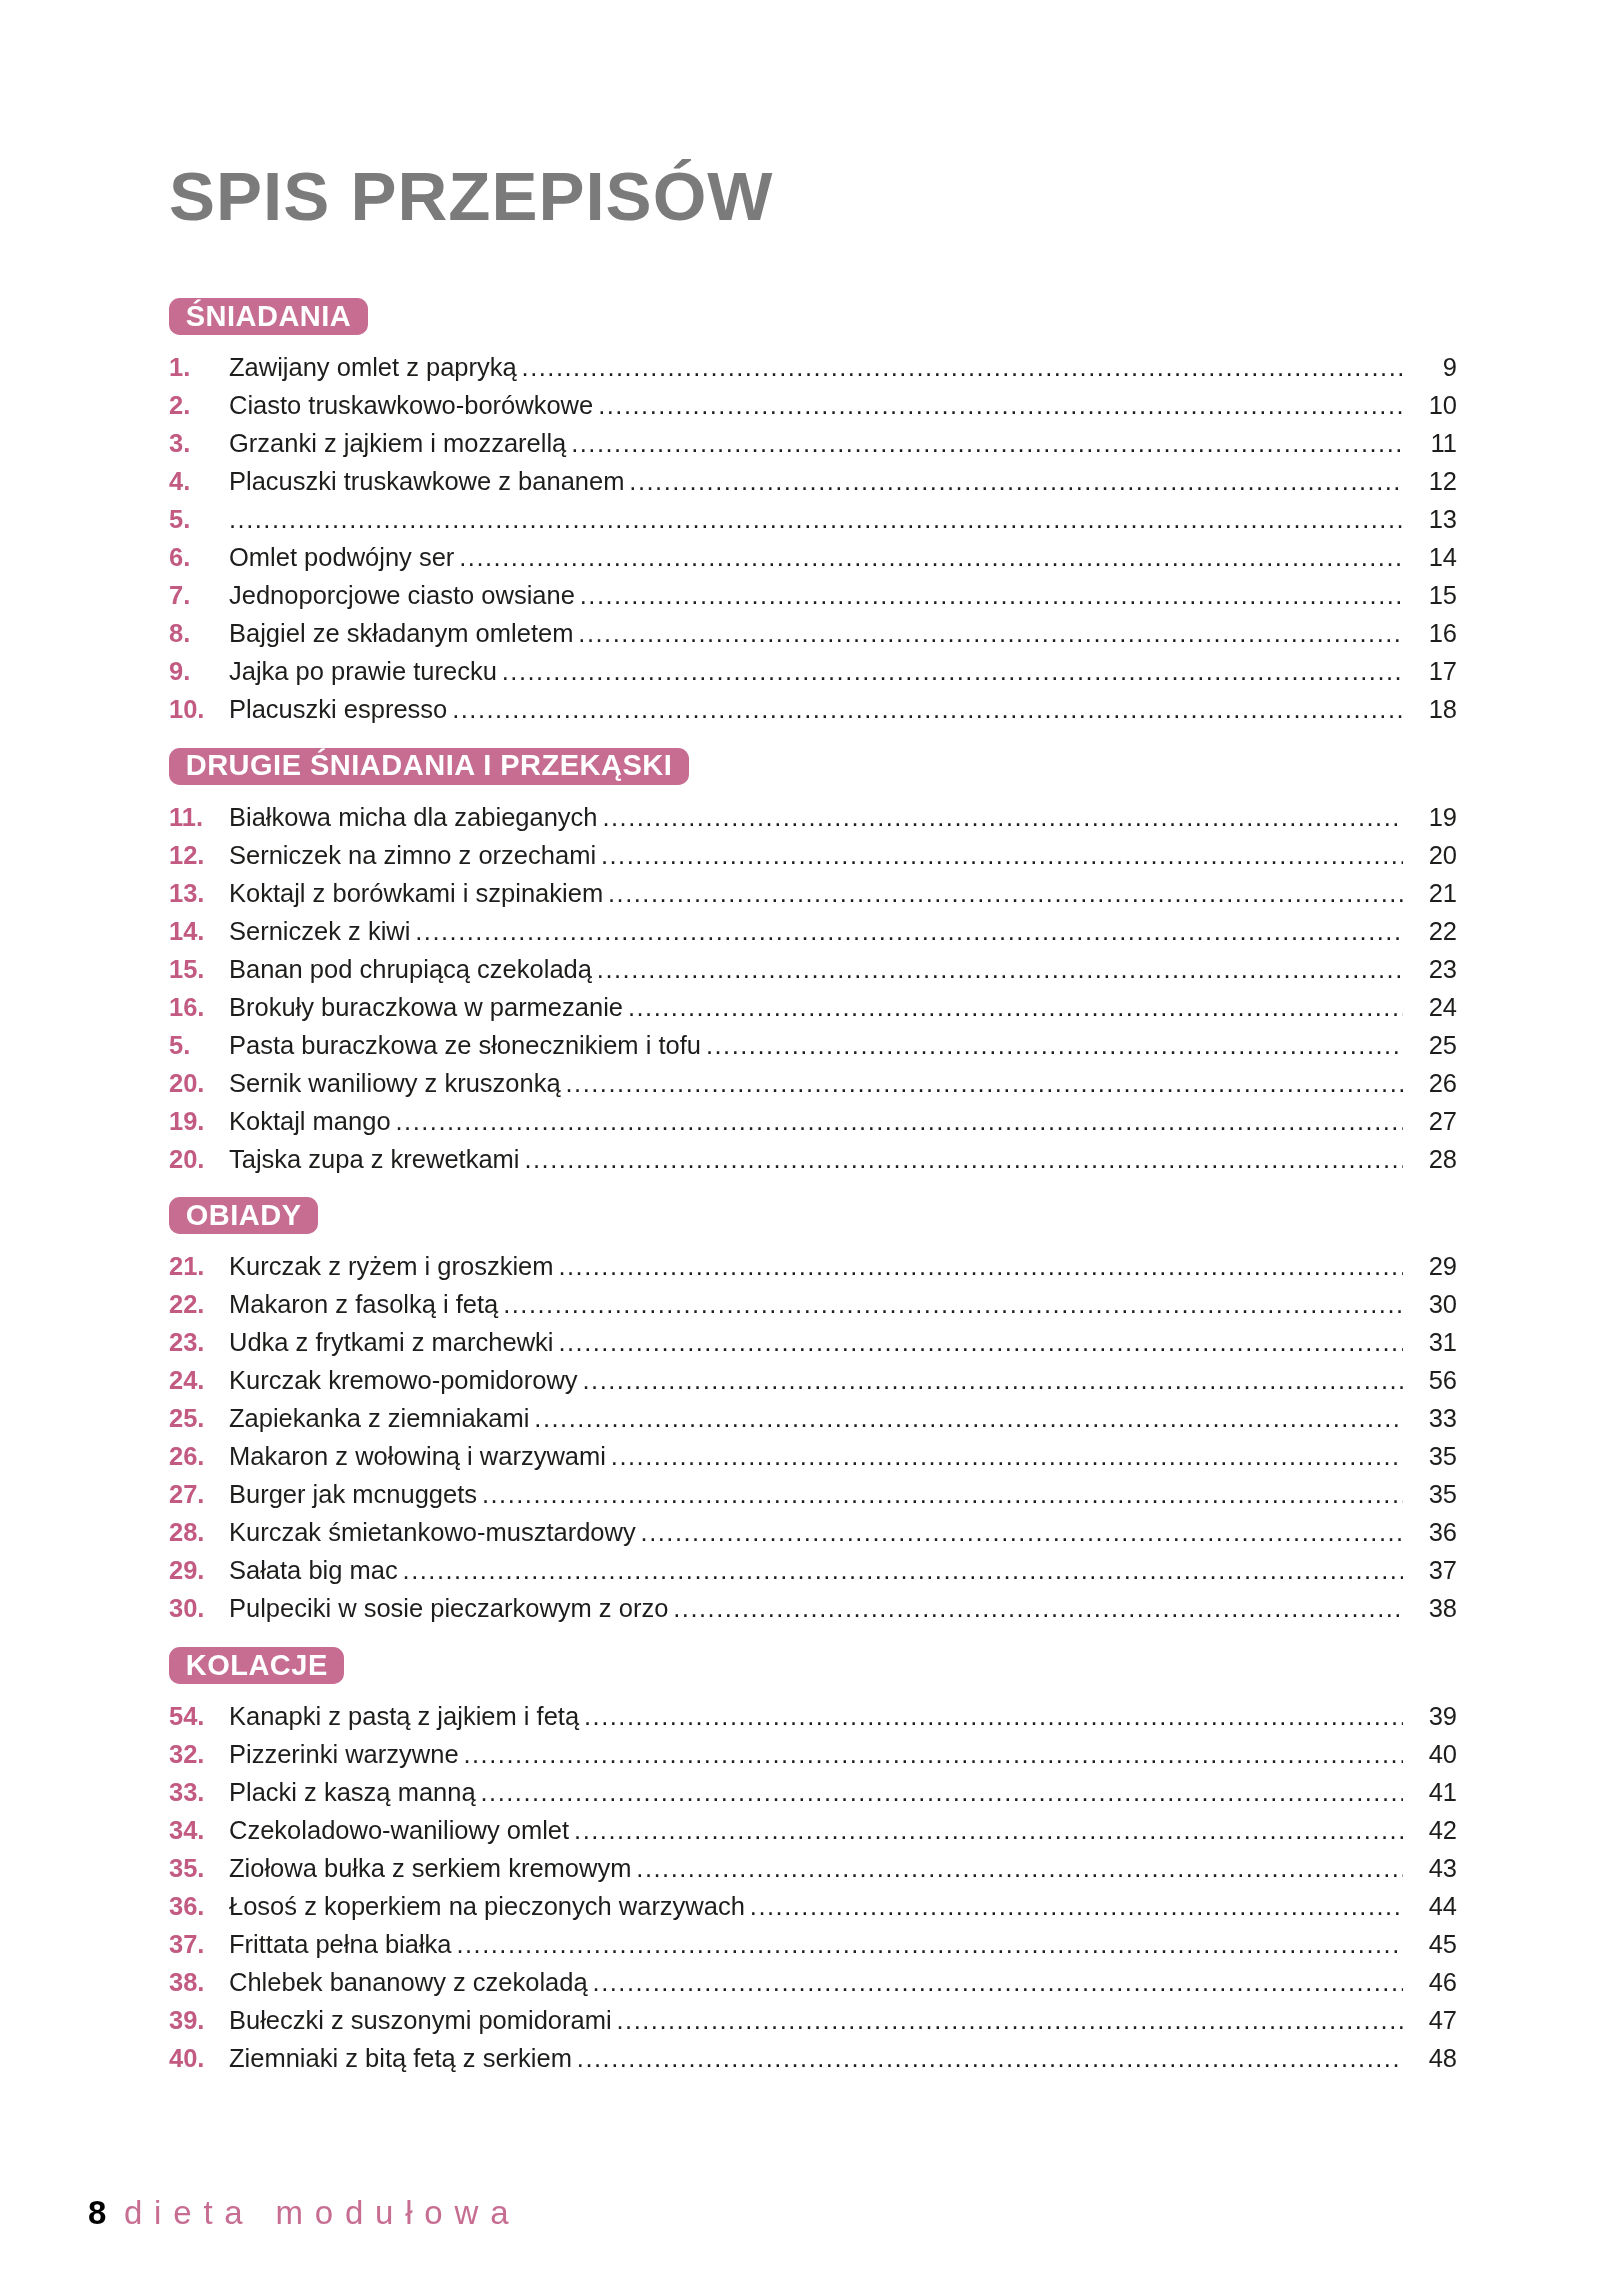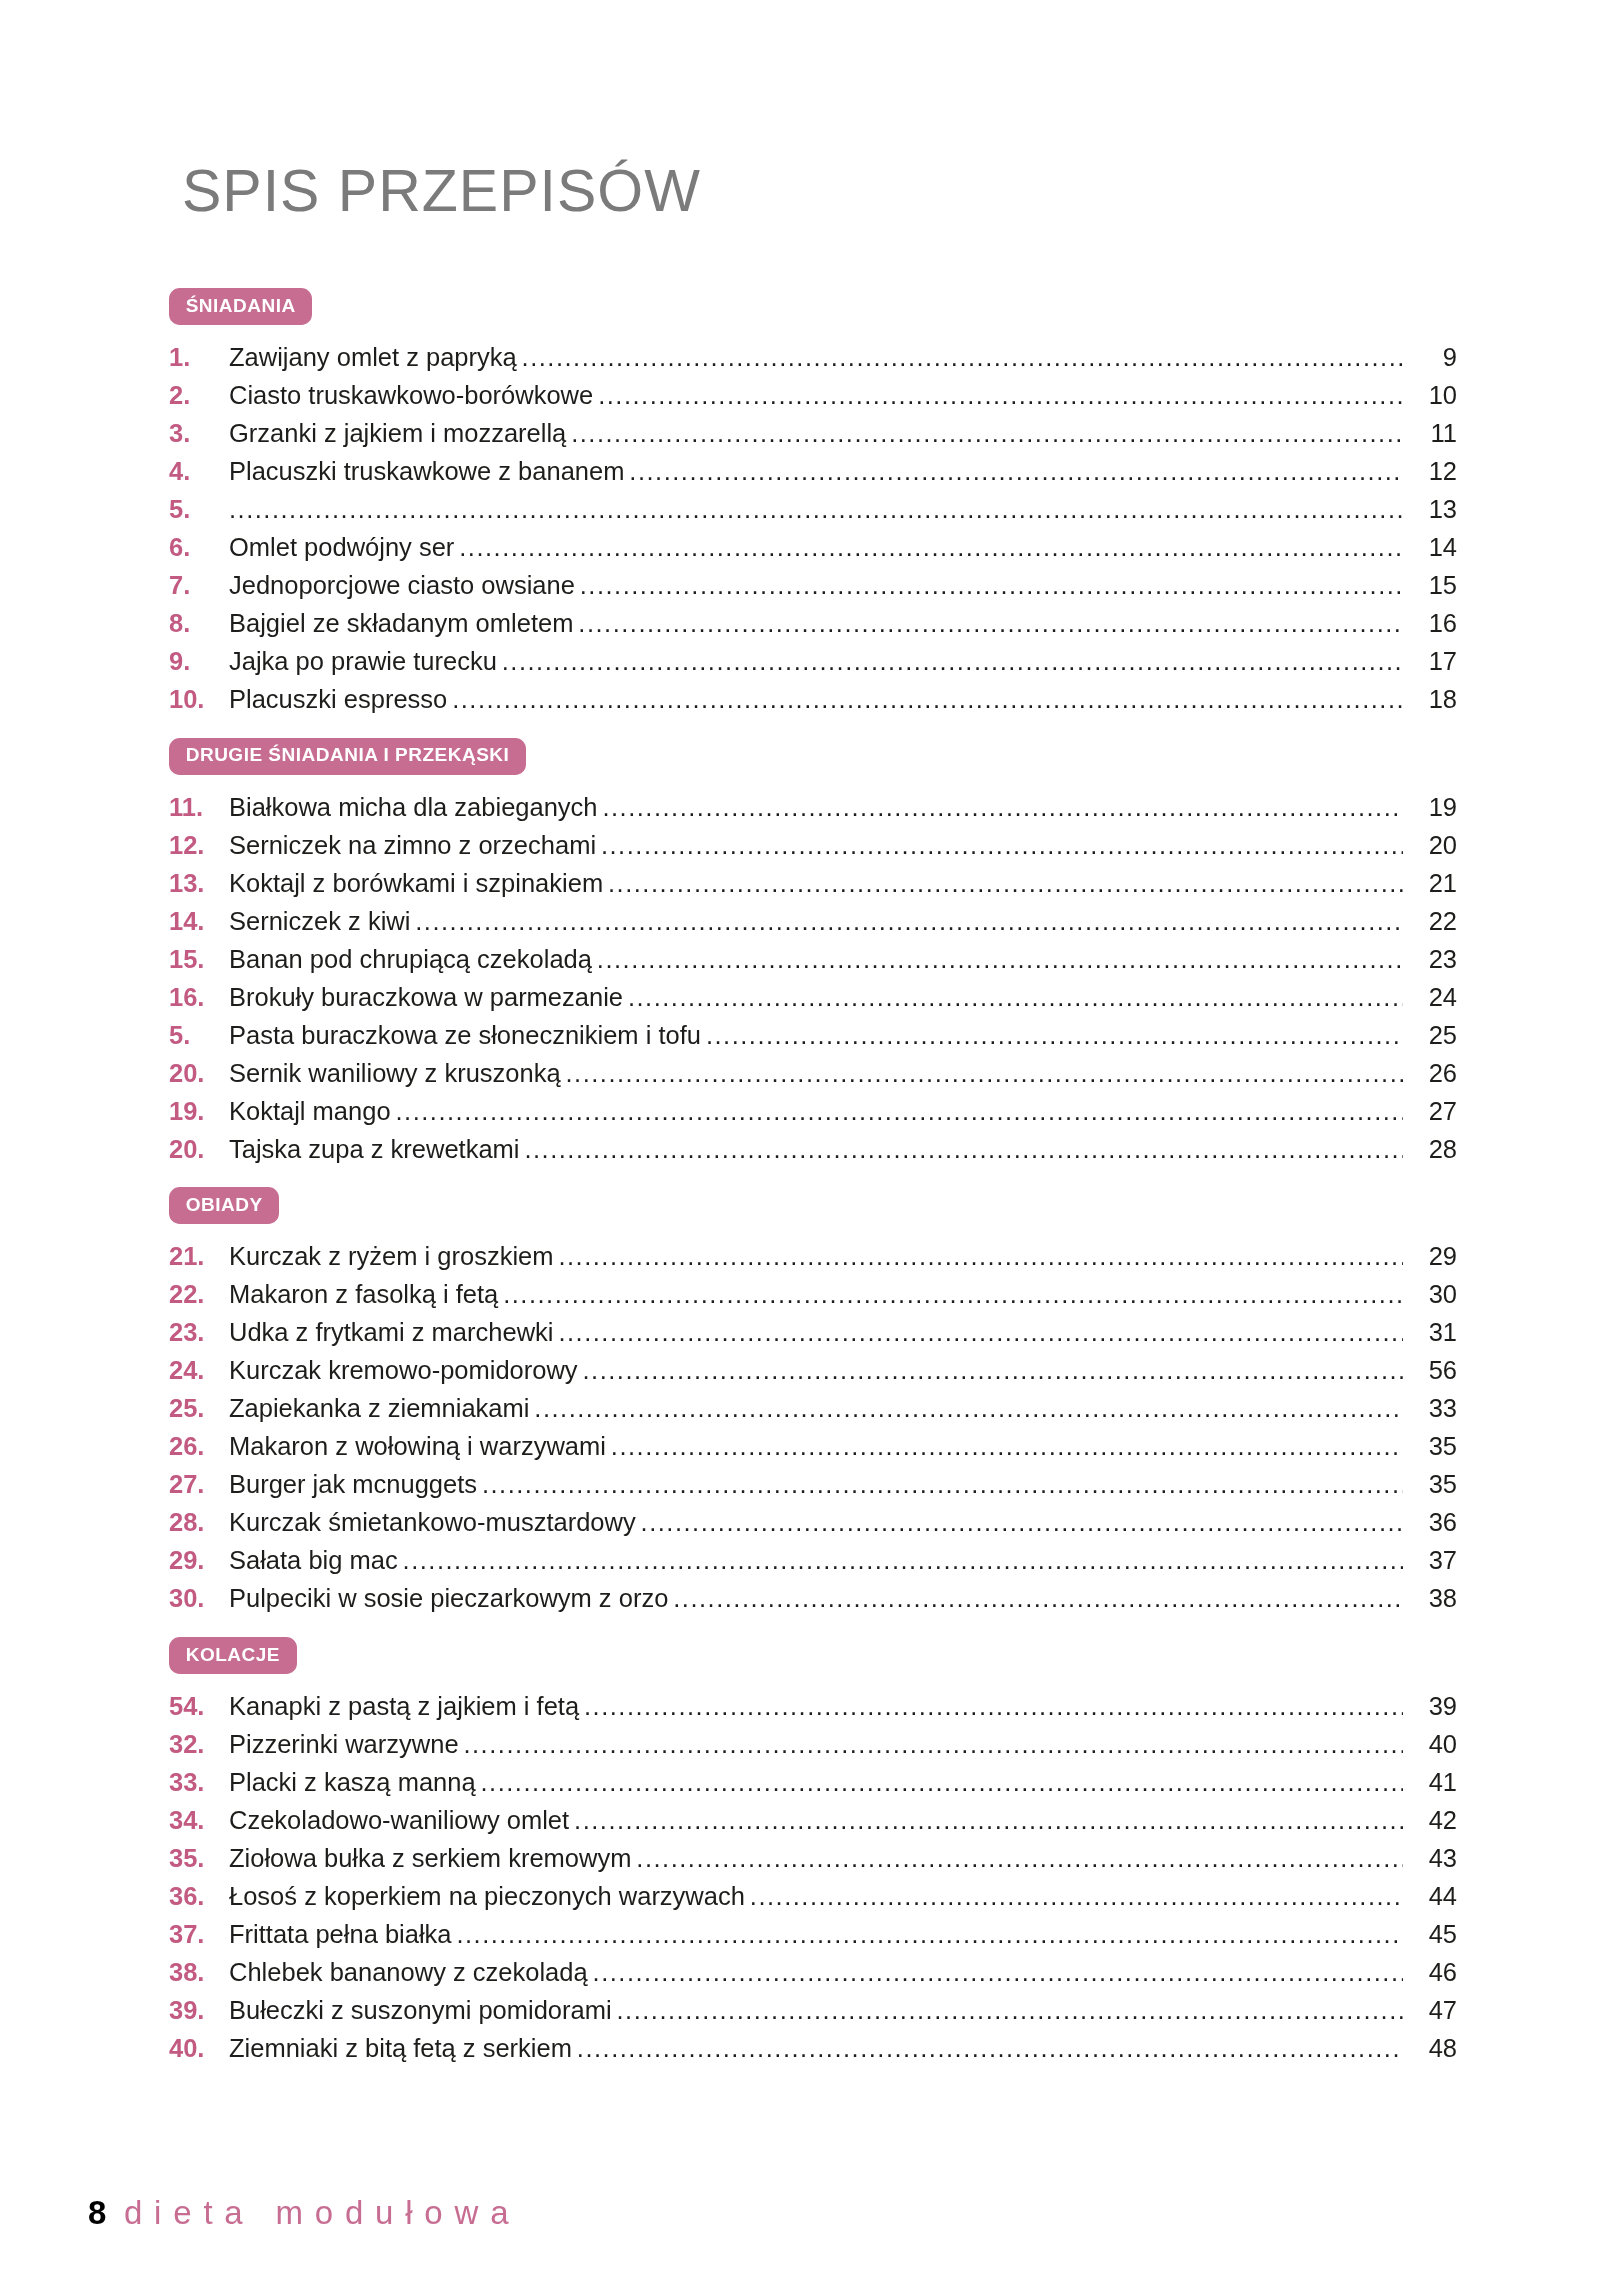--- a/index.html
+++ b/index.html
@@ -12,34 +12,34 @@
     color: var(--text-black, #1d1d1b);
     overflow: hidden;
   }
   .content {
     position: absolute;
     left: 169px;
     right: 164px;
     top: 0;
   }
   .doc-title {
-    margin: 162px 0 0 13px;
-    font-size: 59px;
+    margin: 162px 0 0 0;
+    font-size: 69px;
     line-height: 1;
-    font-weight: 400;
+    font-weight: 700;
     letter-spacing: 1px;
     color: var(--title-gray, #7b7b7b);
   }
   .badge-wrap { margin: 19.6px 0 12.7px 0; }
   .badge-wrap.first { margin-top: 67px; }
   .badge {
     display: inline-block;
     background: var(--badge-pink, #c76d92);
     color: #ffffff;
-    font-size: 19px;
+    font-size: 29px;
     font-weight: 700;
     line-height: 24.5px;
     letter-spacing: 0.5px;
     padding: 5.9px 16.7px 6.9px 16.7px;
     border-radius: 10.8px;
   }
   .row {
     display: flex;
     align-items: baseline;
     height: 38px;

